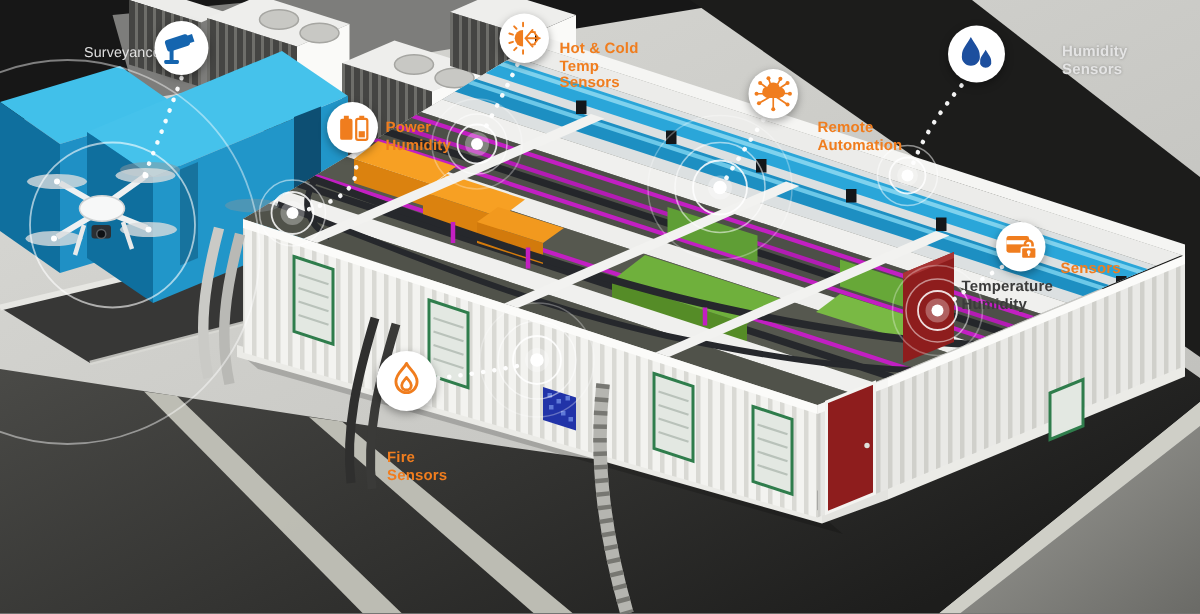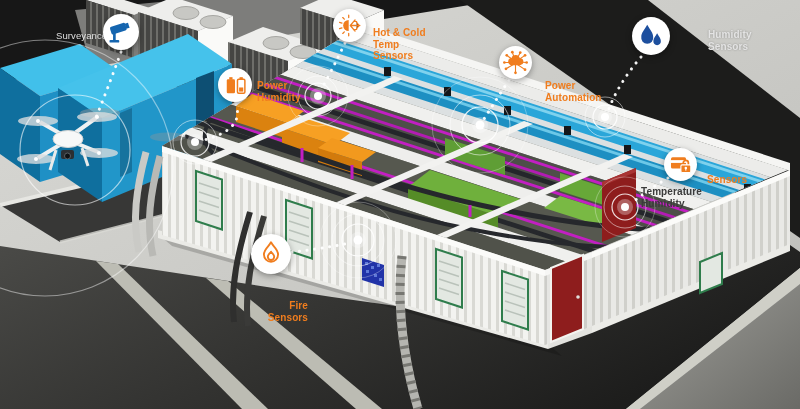--- a/index.html
+++ b/index.html
@@ -40,21 +40,21 @@
   #ic-hotcold{left:333px;top:9px;width:33px;height:33px;}
   #lb-hotcold{left:373px;top:4px;width:64px;}
   #ic-remote{left:499px;top:46px;width:33px;height:33px;}
   #lb-remote{left:545px;top:57px;width:80px;}
   #ic-humidity{left:632px;top:17px;width:38px;height:38px;}
   #lb-humidity{left:675px;top:29px;width:56px;margin-left:33px;}
   #ic-security{left:664px;top:148px;width:33px;height:33px;}
   #lb-security{left:707px;top:151px;width:60px;}
   #lb-temperature{left:641px;top:186px;width:88px;}
   #ic-fire{left:251px;top:234px;width:40px;height:40px;}
-  #lb-fire{left:258px;top:277px;width:50px;text-align:right;}
+  #lb-fire{left:258px;top:277px;width:50px;}
 </style>
 </head>
 <body>
 
 <div class="stage">
 
 <svg class="scene" width="800" height="409" viewBox="0 0 800 409">
   <defs>
     <linearGradient id="bgGrad" x1="0" y1="0" x2="1" y2="1">
       <stop offset="0" stop-color="#dadad6"></stop>
@@ -419,21 +419,21 @@
             <circle cx="31" cy="17" r="1.7"></circle>
             <circle cx="29" cy="26" r="1.7"></circle>
         <circle cx="17" cy="30" r="1.7"></circle>
             <circle cx="5" cy="25" r="1.7"></circle>
             <circle cx="3" cy="17" r="1.7"></circle>
         <path d="M11,20 a4.5,4.5 0 0 1 1,-8.8 a5.5,5.5 0 0 1 10.5,0.5 a4,4 0 0 1 0.5,8.3 Z"></path>
         <rect x="10" y="16" width="14" height="4.5" rx="2"></rect>
       </g>
     </svg>
   </div>
-  <div class="co-label lab-orange" id="lb-remote">Power Automation</div>
+  <div class="co-label lab-orange" id="lb-remote">Remote Automation</div>
 </div>
 
 <div class="callout">
   <div class="icon-circle" id="ic-humidity">
     <svg width="32" height="32" viewBox="0 0 34 34">
       <g fill="#1D4F9E">
         <path d="M13,5 C16,10.5 19.3,13.6 19.3,17.8 A6.4,6.4 0 1 1 6.7,17.8 C6.7,13.6 10,10.5 13,5 Z"></path>
         <path d="M23.5,14 C25.4,17.4 27.4,19.3 27.4,21.9 A4,4 0 1 1 19.6,21.9 C19.6,19.3 21.6,17.4 23.5,14 Z"></path>
       </g>
     </svg>

